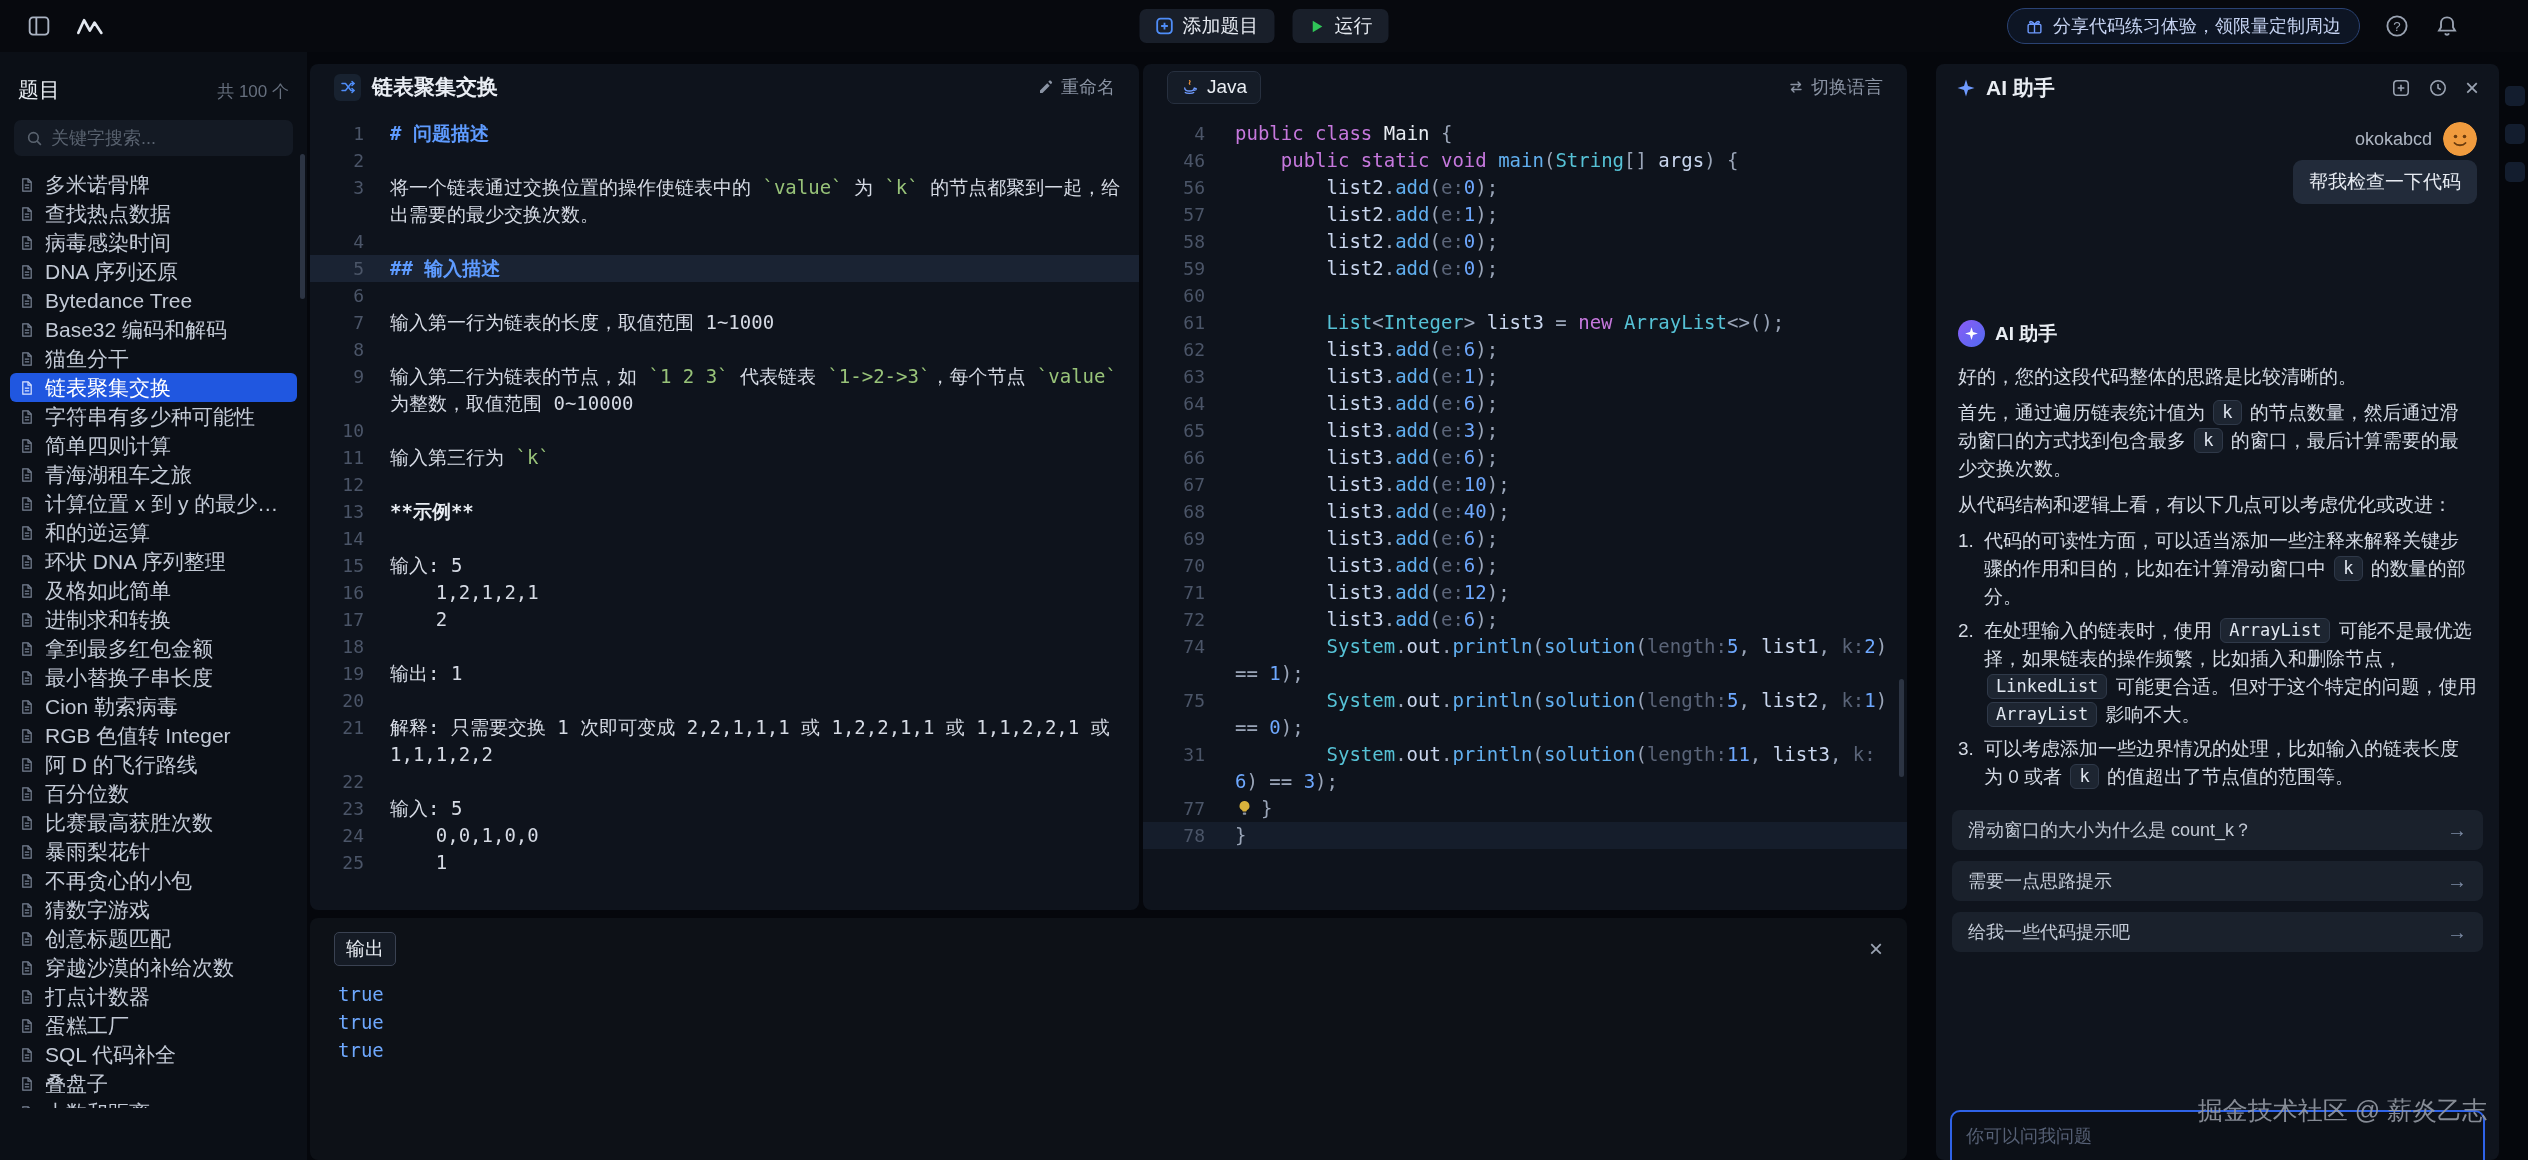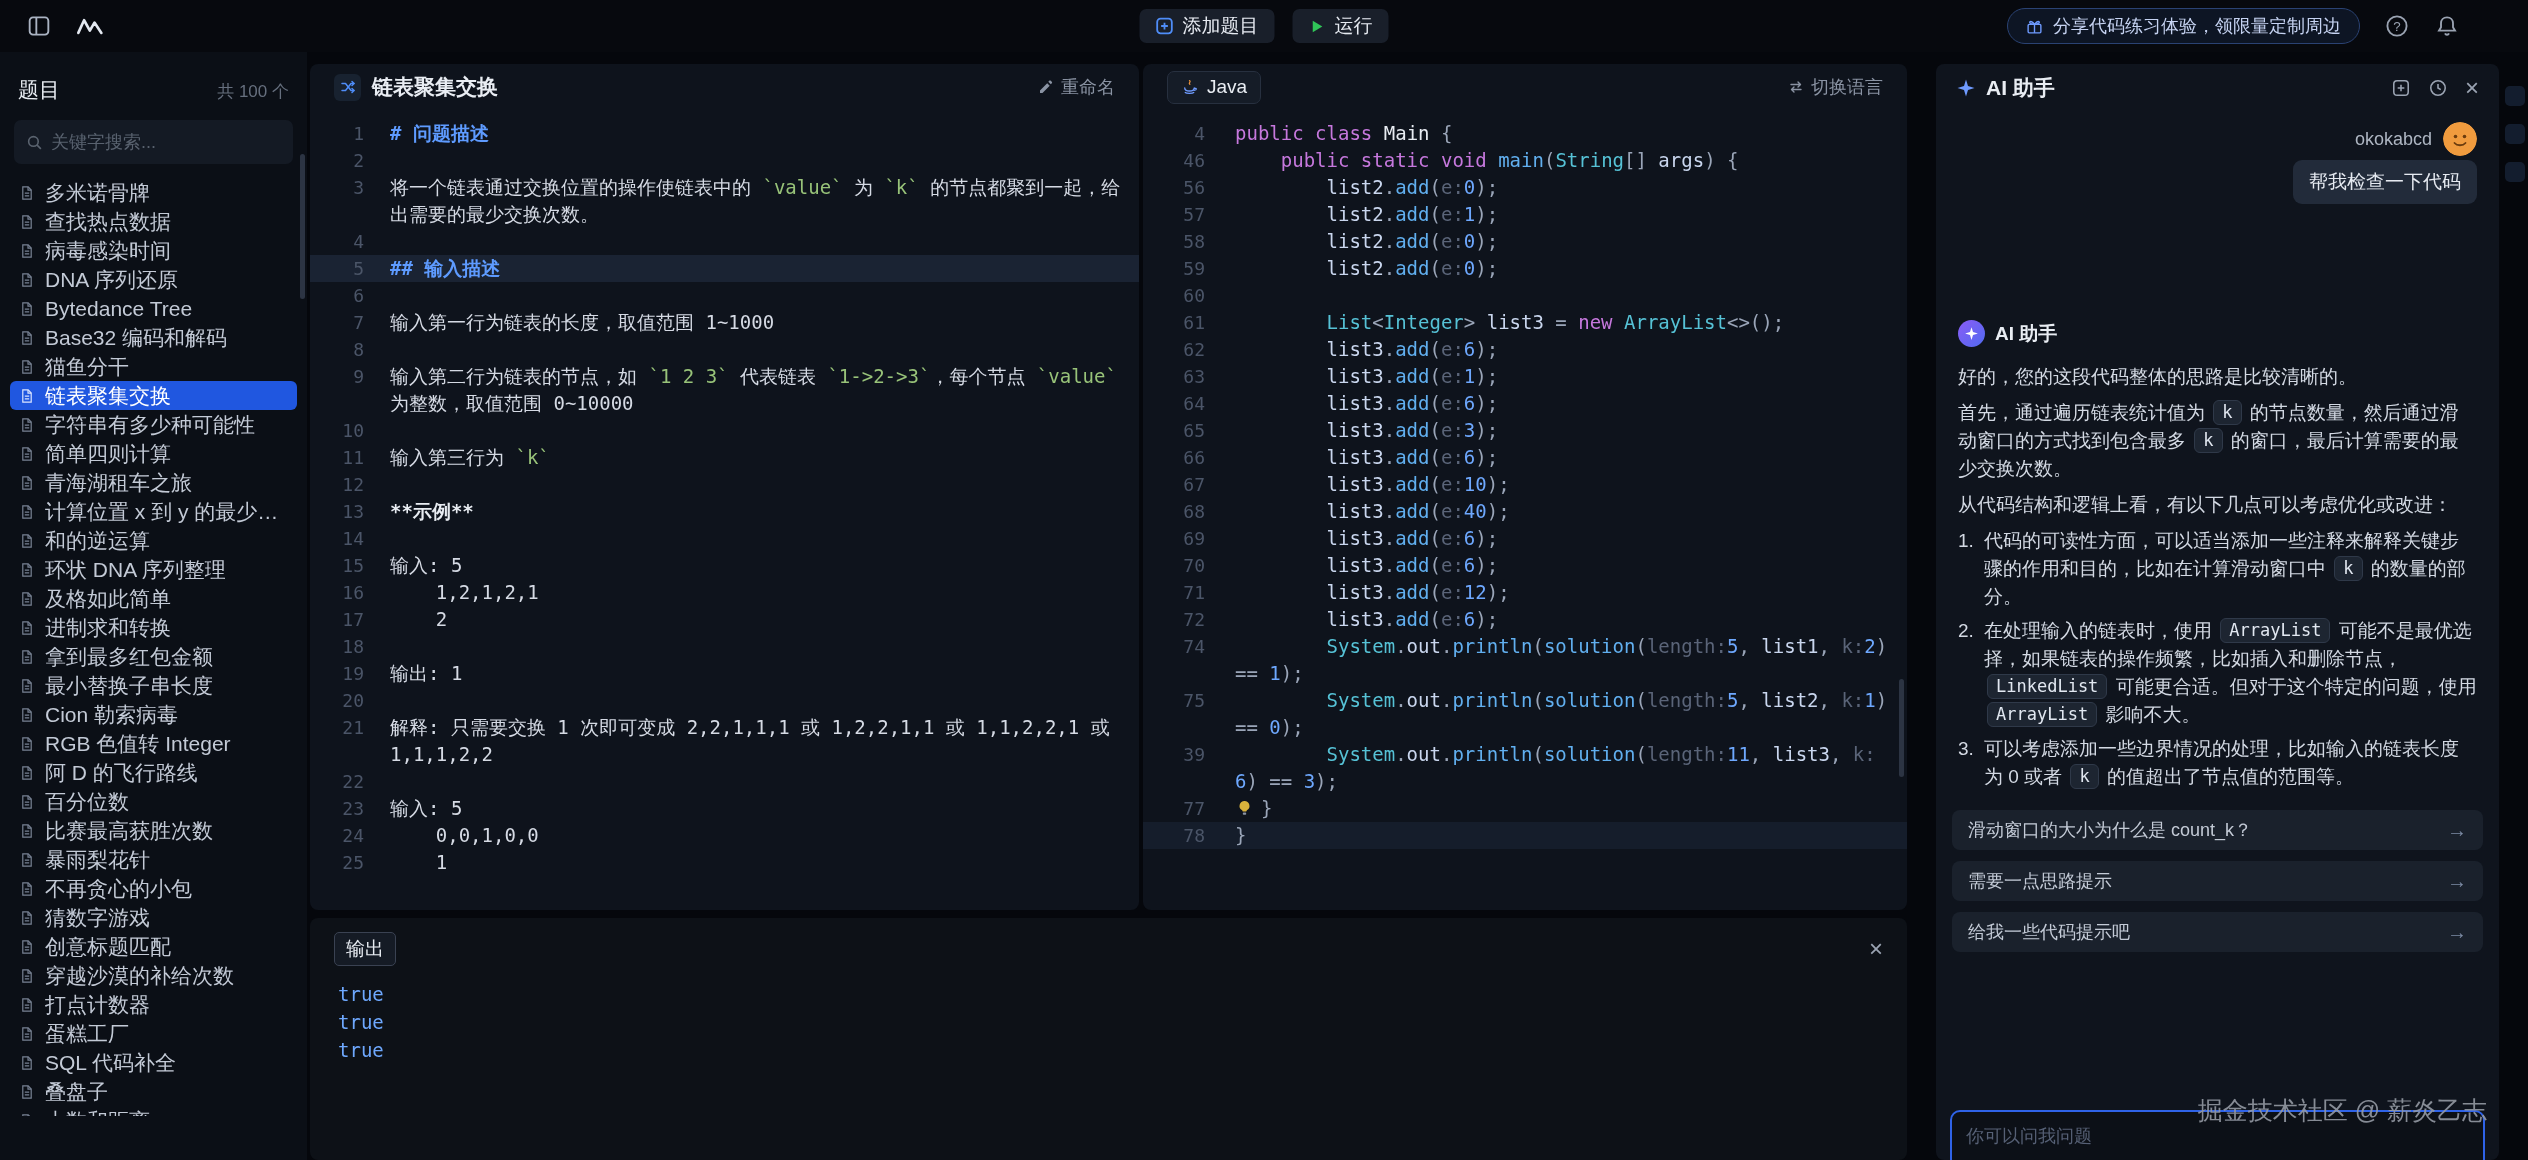--- a/index.html
+++ b/index.html
@@ -13,21 +13,21 @@
 .tb-center{position:absolute;left:50%;transform:translateX(-50%);display:flex;gap:18px}
 .tb-btn{display:flex;align-items:center;gap:9px;height:34px;padding:0 16px;border-radius:7px;background:#191f2a;font-size:19px;color:#e6eaf1;cursor:pointer}
 .tb-right{margin-left:auto;display:flex;align-items:center;gap:24px;padding-right:44px}
 .promo{display:flex;align-items:center;gap:10px;height:36px;padding:0 18px;border-radius:18px;background:#0d1524;border:1px solid #2a4273;font-size:18px;color:#c6d3f2;cursor:pointer}
 .hp-icon{width:26px;height:26px;display:flex;align-items:center;justify-content:center;cursor:pointer}
 
 .sidebar{position:absolute;left:0;top:52px;width:307px;bottom:0;background:#0b0f16}
 .sb-head{display:flex;align-items:baseline;justify-content:space-between;padding:24px 18px 16px}
 .sb-title{font-size:21px;font-weight:normal;color:#e8ecf2}
 .sb-count{font-size:17px;color:#666f7e}
-.sb-search{margin:0 14px;height:44px;background:#141a24;border-radius:7px;display:flex;align-items:center;gap:8px;padding:4px 12px}
+.sb-search{margin:0 14px;height:36px;background:#141a24;border-radius:7px;display:flex;align-items:center;gap:8px;padding:4px 12px}
 .sb-search input{flex:1;min-width:0;background:transparent;border:0;outline:0;color:#cfd5df;font-size:18px;font-family:inherit}
 .sb-search input::placeholder{color:#59626f}
 .side-list{margin:14px 10px 0 10px;overflow:hidden;height:calc(100% - 170px)}
 .side-item{display:flex;align-items:center;gap:10px;height:29px;padding:0 9px;border-radius:6px;font-size:21px;color:#c3cad6;white-space:nowrap;overflow:hidden;cursor:pointer}
 .side-item svg{flex:none;color:#788294}
 .side-item.selected{background:#2057e0;color:#fff}
 .side-item.selected svg{color:#dbe5ff}
 .side-label{overflow:hidden;text-overflow:ellipsis}
 .sb-scroll{position:absolute;right:2px;top:102px;width:5px;height:145px;border-radius:3px;background:#2c3443}
 
@@ -741,21 +741,21 @@
       </div>
       <div class="ed-row">
         <span class="gut">74</span>
         <span class="ed-ct"><span class="tk-pn">        </span><span class="tk-ty">System</span><span class="tk-pn">.</span><span class="tk-vr">out</span><span class="tk-pn">.</span><span class="tk-fn">println</span><span class="tk-pn">(</span><span class="tk-fn">solution</span><span class="tk-pn">(</span><span class="tk-hi">length:</span><span class="tk-nm">5</span><span class="tk-pn">, </span><span class="tk-vr">list1</span><span class="tk-pn">, </span><span class="tk-hi">k:</span><span class="tk-nm">2</span><span class="tk-pn">) == </span><span class="tk-nm">1</span><span class="tk-pn">);</span></span>
       </div>
       <div class="ed-row">
         <span class="gut">75</span>
         <span class="ed-ct"><span class="tk-pn">        </span><span class="tk-ty">System</span><span class="tk-pn">.</span><span class="tk-vr">out</span><span class="tk-pn">.</span><span class="tk-fn">println</span><span class="tk-pn">(</span><span class="tk-fn">solution</span><span class="tk-pn">(</span><span class="tk-hi">length:</span><span class="tk-nm">5</span><span class="tk-pn">, </span><span class="tk-vr">list2</span><span class="tk-pn">, </span><span class="tk-hi">k:</span><span class="tk-nm">1</span><span class="tk-pn">) == </span><span class="tk-nm">0</span><span class="tk-pn">);</span></span>
       </div>
       <div class="ed-row">
-        <span class="gut">39</span>
+        <span class="gut">31</span>
         <span class="ed-ct"><span class="tk-pn">        </span><span class="tk-ty">System</span><span class="tk-pn">.</span><span class="tk-vr">out</span><span class="tk-pn">.</span><span class="tk-fn">println</span><span class="tk-pn">(</span><span class="tk-fn">solution</span><span class="tk-pn">(</span><span class="tk-hi">length:</span><span class="tk-nm">11</span><span class="tk-pn">, </span><span class="tk-vr">list3</span><span class="tk-pn">, </span><span class="tk-hi">k:</span><span class="tk-nm">6</span><span class="tk-pn">) == </span><span class="tk-nm">3</span><span class="tk-pn">);</span></span>
       </div>
       <div class="ed-row">
         <span class="gut">77</span>
         <span class="ed-ct"><span class="bulb"><svg width="19" height="19" viewBox="0 0 16 16">
               <path d="M8 1.6a4.2 4.2 0 0 0-2.3 7.7c.4.3.8.9.8 1.3h3c0-.4.4-1 .8-1.3A4.2 4.2 0 0 0 8 1.6z" fill="#d9b23c"></path>
               <rect x="6.6" y="11.4" width="2.8" height="1.8" rx=".6" fill="#8a93a3"></rect>
             </svg></span><span class="tk-pn">}</span></span>
       </div>
       <div class="ed-row active">

